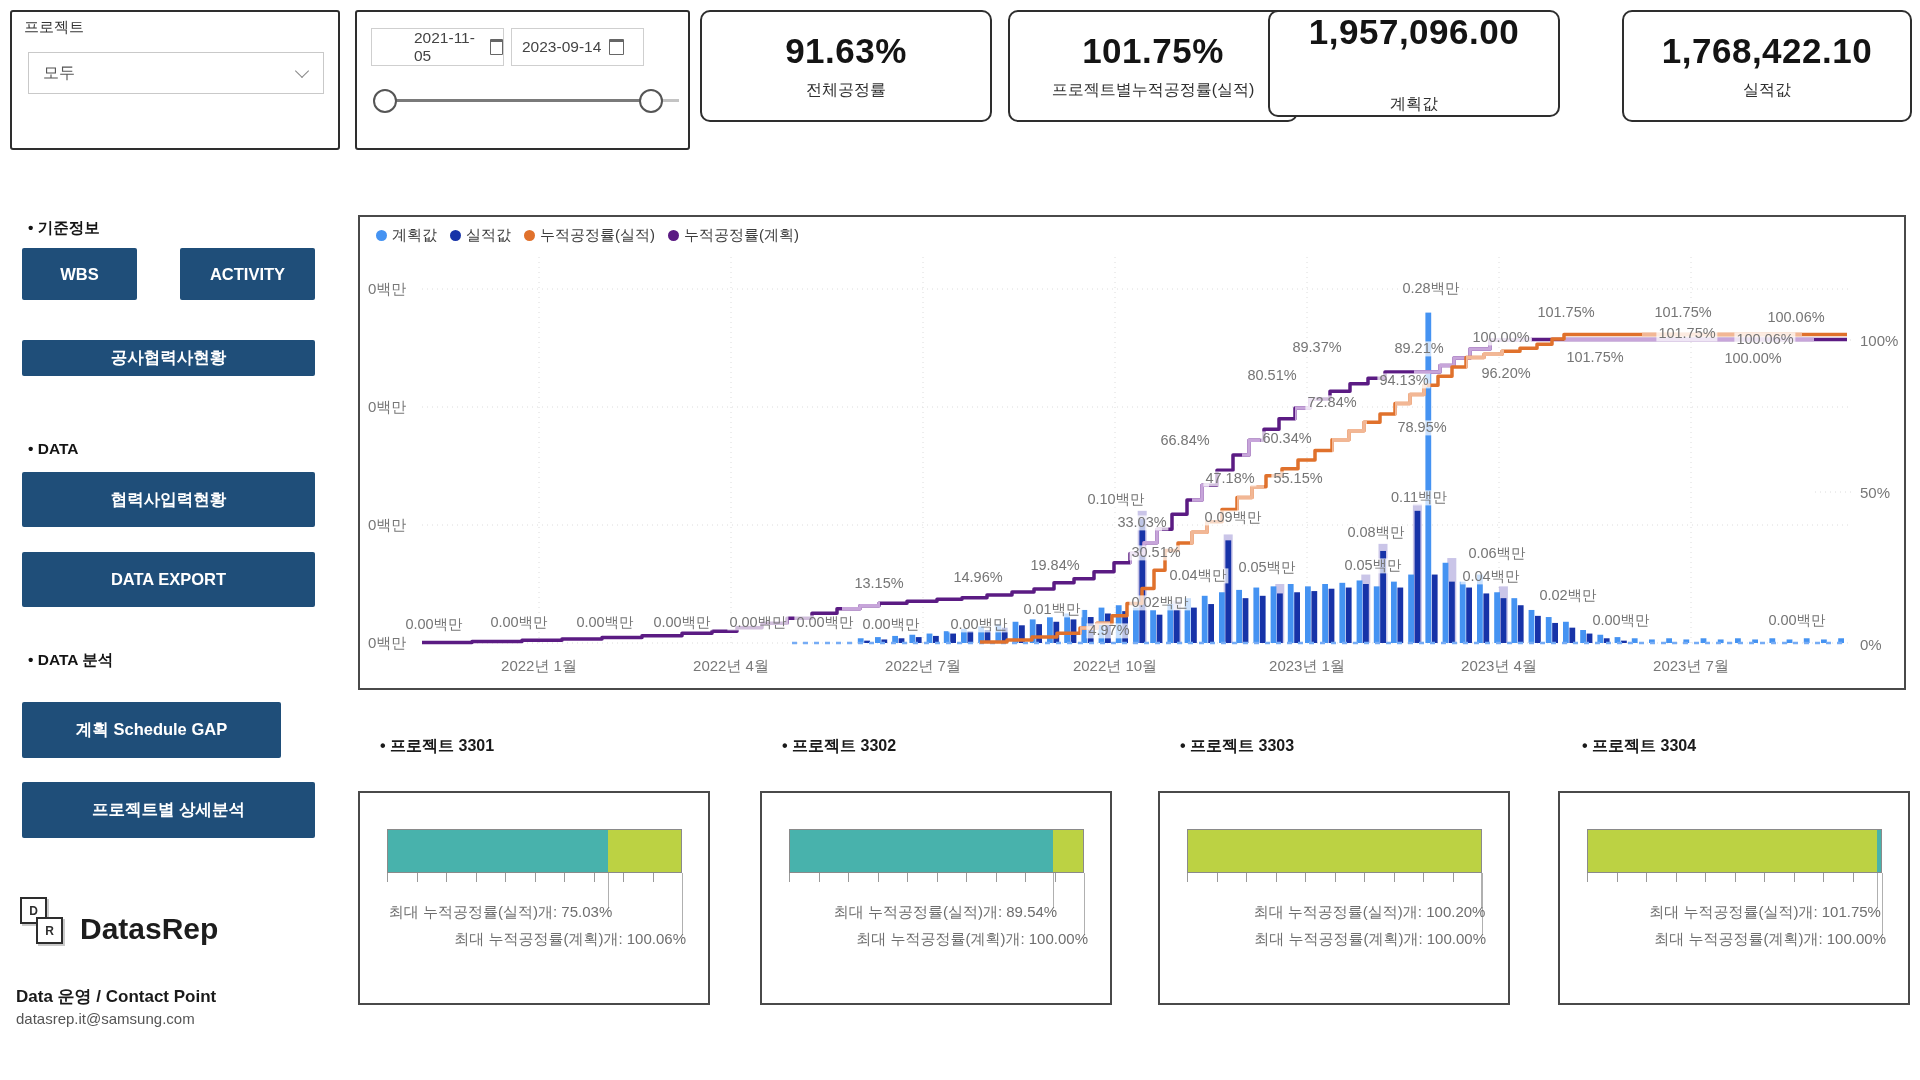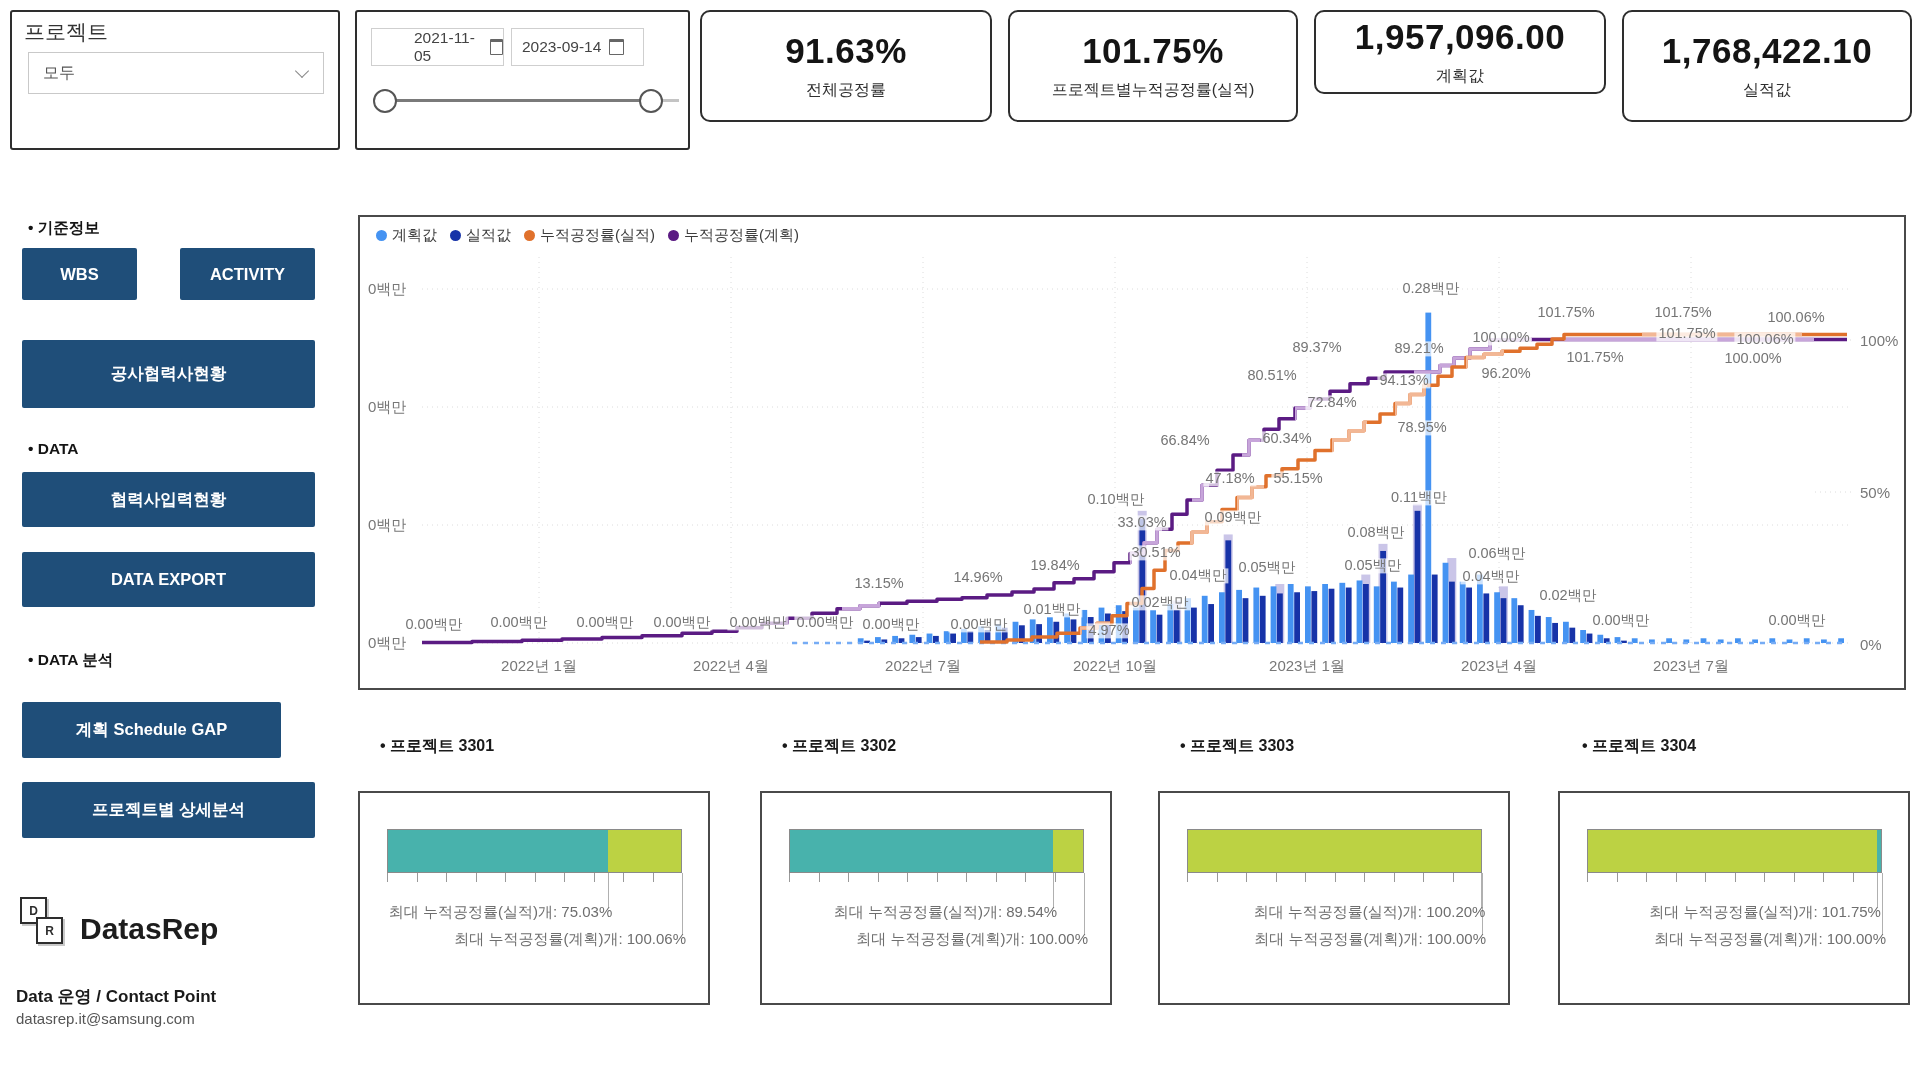--- a/index.html
+++ b/index.html
@@ -34,21 +34,21 @@
   .proj-l1,.proj-l2{position:absolute;font-size:15px;color:#6e6e6e;white-space:nowrap;text-align:right;}
   .proj-l1{top:110px;}.proj-l2{top:137px;}
   .slider-track{position:absolute;height:3px;background:#c4c4c4;}
   .slider-active{position:absolute;height:3px;background:#7a7a7a;}
   .slider-handle{position:absolute;width:24px;height:24px;border-radius:50%;background:#fff;border:2.5px solid #555;box-sizing:border-box;cursor:pointer;}
   .cube{position:absolute;width:23px;height:23px;border:2.5px solid #2d2d2d;background:#fff;display:flex;align-items:center;justify-content:center;
     font-weight:700;font-size:12px;color:#2d2d2d;box-shadow:2px 2px 0 #c9c9c9;}
   #logo-text{position:absolute;font-size:30px;font-weight:700;color:#1d1d1d;}
   .contact-b{position:absolute;font-size:17px;font-weight:700;color:#1a1a1a;}
   .contact-e{position:absolute;font-size:15px;color:#555;}
-  .flabel{position:absolute;font-size:21px;color:#333;}
+  .flabel{position:absolute;font-size:15px;color:#333;}
 </style>
 </head>
 <body>
 
 <div class="card" style="left:10px;top:10px;width:330px;height:140px;border-radius:3px;">
   <div class="flabel" style="left:12px;top:6px;">프로젝트</div>
   <div class="dd" style="left:16px;top:40px;width:296px;height:42px;">
     <span style="margin-left:14px;font-size:16px;color:#555;">모두</span>
     <span class="chev"></span>
   </div>
@@ -70,33 +70,33 @@
 </div>
 
 <div class="card kpi" style="left:700px;top:10px;width:292px;height:112px;">
   <div class="v">91.63%</div>
   <div class="c">전체공정률</div>
 </div>
 <div class="card kpi" style="left:1008px;top:10px;width:290px;height:112px;">
   <div class="v">101.75%</div>
   <div class="c">프로젝트별누적공정률(실적)</div>
 </div>
-<div class="card kpi" style="left:1314px;top:10px;width:292px;height:84px;">
+<div class="card kpi" style="left:1268px;top:10px;width:292px;height:107px;justify-content:space-between;">
   <div class="v">1,957,096.00</div>
   <div class="c">계획값</div>
 </div>
 <div class="card kpi" style="left:1622px;top:10px;width:290px;height:112px;">
   <div class="v">1,768,422.10</div>
   <div class="c">실적값</div>
 </div>
 
 <div class="sec" style="left:28px;top:218px;">• 기준정보</div>
 <div class="btn" style="left:22px;top:248px;width:115px;height:52px;">WBS</div>
 <div class="btn" style="left:180px;top:248px;width:135px;height:52px;">ACTIVITY</div>
-<div class="btn" style="left:22px;top:340px;width:293px;height:68px;">공사협력사현황</div>
+<div class="btn" style="left:22px;top:340px;width:293px;height:36px;">공사협력사현황</div>
 <div class="sec" style="left:28px;top:440px;">• DATA</div>
 <div class="btn" style="left:22px;top:472px;width:293px;height:55px;">협력사입력현황</div>
 <div class="btn" style="left:22px;top:552px;width:293px;height:55px;">DATA EXPORT</div>
 <div class="sec" style="left:28px;top:650px;">• DATA 분석</div>
 <div class="btn" style="left:22px;top:702px;width:259px;height:56px;">계획 Schedule GAP</div>
 <div class="btn" style="left:22px;top:782px;width:293px;height:56px;">프로젝트별 상세분석</div>
 
 <div class="abs" style="left:14px;top:895px;width:60px;height:60px;">
   <span class="cube" style="left:6px;top:2px;">
       <i style="font-style:normal">D</i>

